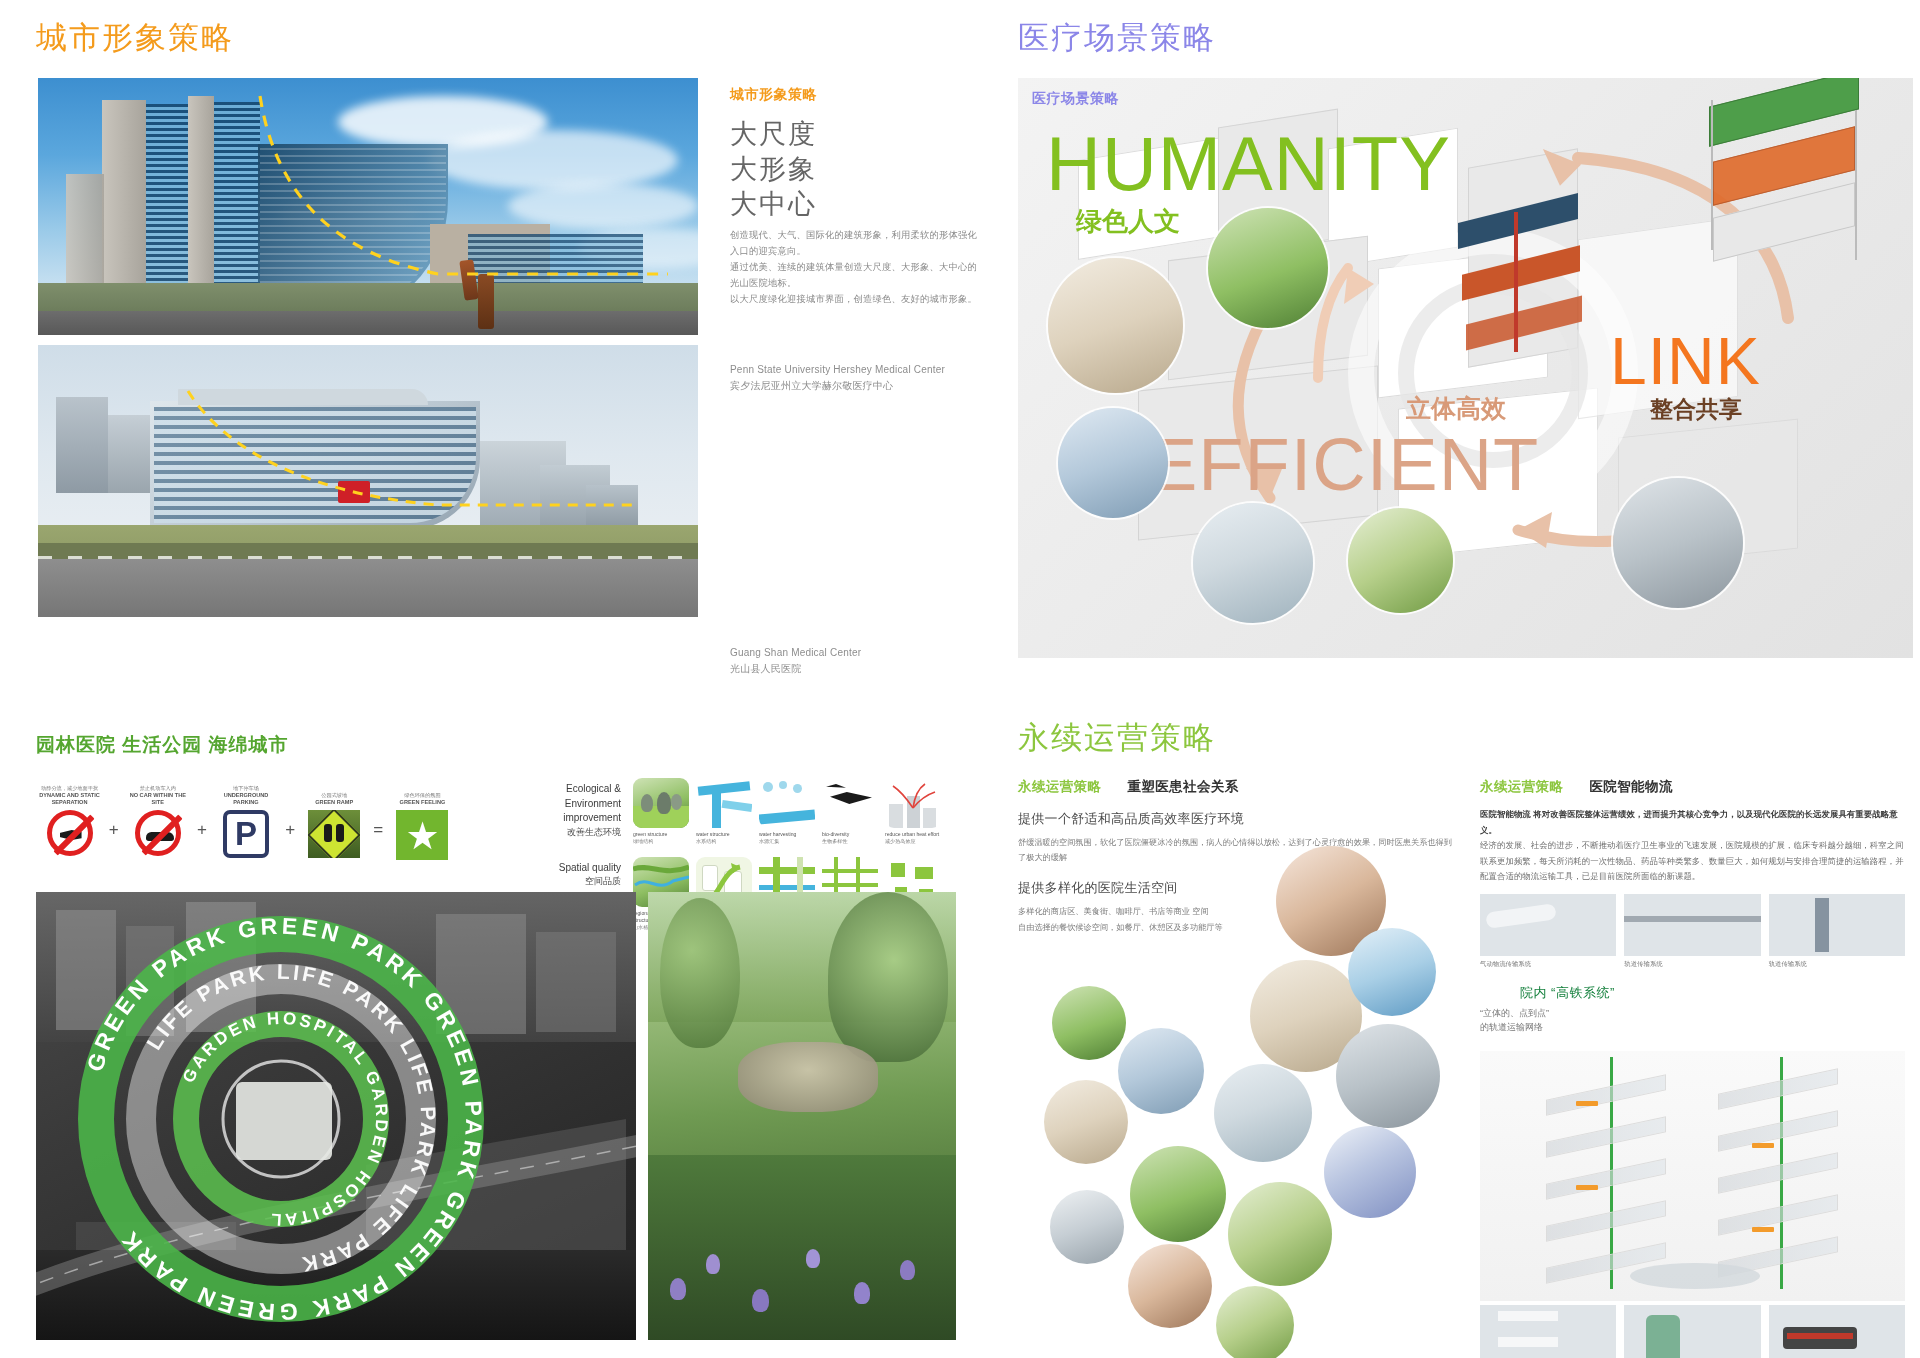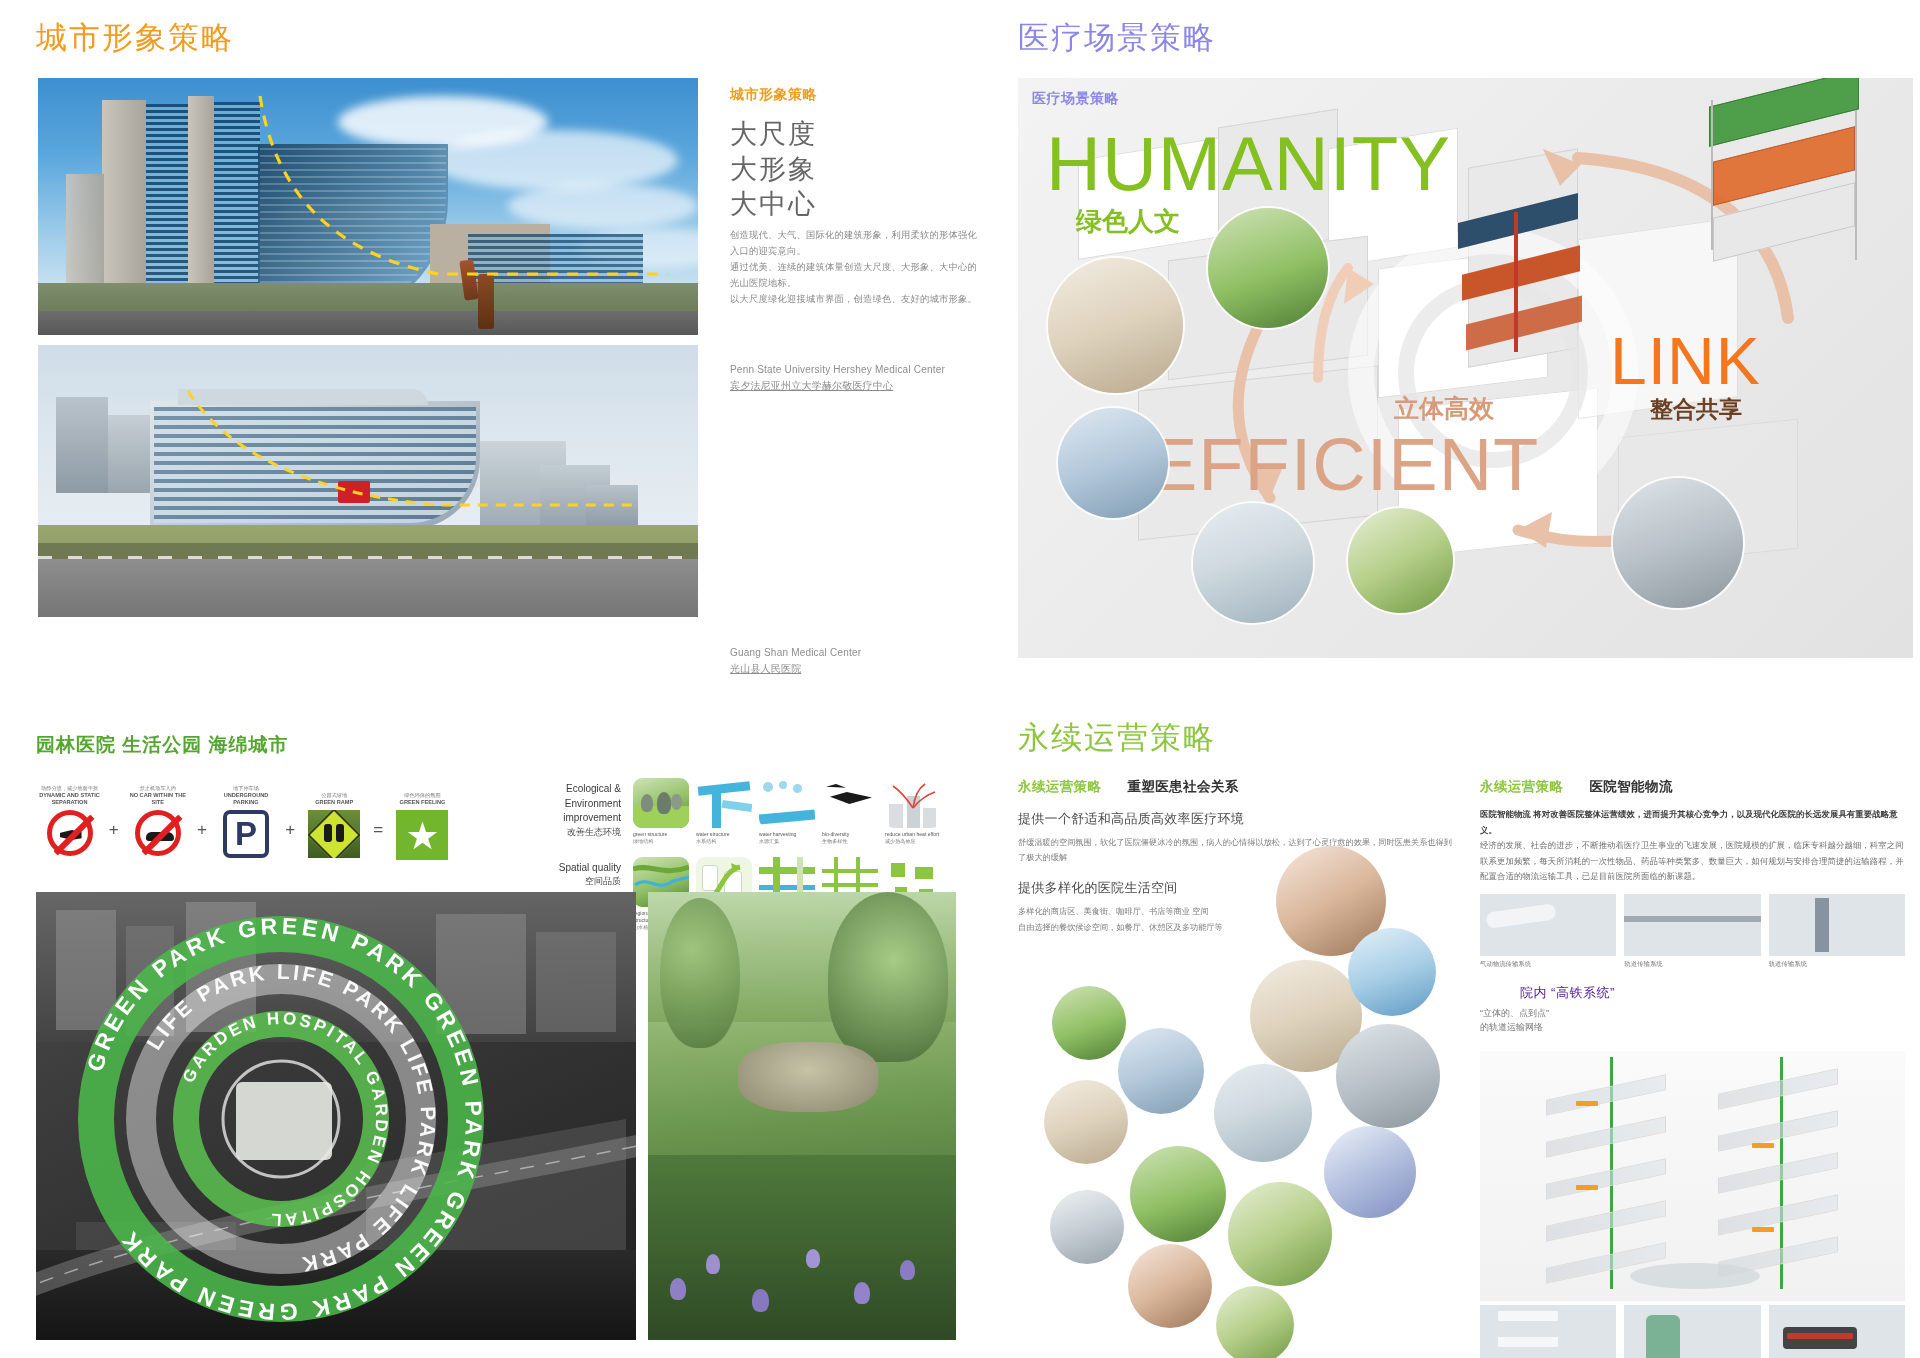--- a/index.html
+++ b/index.html
@@ -20,21 +20,21 @@
     font-size:31px; font-weight:400; letter-spacing:2px;
     white-space:nowrap; line-height:1;
   }
   .t-orange { color:#f49b1c; }
   .t-purple { color:#8b86e8; }
   .t-green  { color:#8cc63e; }
 
   .photo { position:absolute; overflow:hidden; background:#d8dde2; }
   .photo .sky   { position:absolute; inset:0; }
   .cap { position:absolute; font-size:10px; color:#8d8d8d; line-height:1.55; letter-spacing:.2px; }
-  .cap .zh { color:#8d8d8d;text-decoration:underline; }
+  .cap .zh { color:#8d8d8d; }
 
   
   #p1 { left:0; top:0; width:990px; height:700px; }
   #p1 .sec-title { left:36px; top:22px; position:absolute; }
 
   #img-hershey { left:38px; top:78px; width:660px; height:257px; }
   #img-guangshan { left:38px; top:345px; width:660px; height:272px; }
 
   .sky-grad {
     background:linear-gradient(to bottom,#3d8fd0 0%,#5ba7dd 30%,#9ccbe9 60%,#cfe4f2 85%,#dfeef6 100%);
@@ -66,21 +66,21 @@
   .axon.g { background:#e9e9e9; border-color:#d4d4d4; }
   .p2-kicker { position:absolute; left:14px; top:12px; font-size:14px; font-weight:bold; color:#8b86e8; letter-spacing:.5px; }
   .kw { position:absolute; white-space:nowrap; line-height:1; }
   .kw .en { font-weight:300; letter-spacing:1px; display:block; }
   .kw .zh { font-weight:bold; display:block; }
   #kw-humanity { left:28px; top:48px; }
   #kw-humanity .en { font-size:76px; color:#83c020; }
   #kw-humanity .zh { font-size:26px; color:#83c020; margin-top:6px; margin-left:30px; }
   #kw-efficient { left:130px; top:350px; }
   #kw-efficient .en { font-size:74px; color:#dba487;text-align:right; }
-  #kw-efficient .zh { font-size:25px; color:#d89a78; position:absolute; top:-32px; left:246px; }
+  #kw-efficient .zh { font-size:25px; color:#d89a78; position:absolute; top:-32px; left:258px; }
   #kw-link { left:592px; top:250px; }
   #kw-link .en { font-size:66px; color:#f4761f; font-weight:400; }
   #kw-link .zh { font-size:23px; color:#6b4024; margin-top:4px; margin-left:40px; }
 
   .circ-photo { position:absolute; border-radius:50%; overflow:hidden; box-shadow:0 0 0 2px rgba(255,255,255,.85); }
   .arrow-arc { position:absolute; pointer-events:none; }
 
   
   #p3 { left:0; top:700px; width:990px; height:658px; }
   #p3 .h3 { position:absolute; left:36px; top:32px; font-size:19px; font-weight:bold; color:#55a630; letter-spacing:1px; }
@@ -124,21 +124,21 @@
 
   .ohead { display:flex; align-items:baseline; gap:26px; margin-bottom:11px; }
   .ohead .brand { font-size:13.5px; font-weight:bold; color:#8cc63e; letter-spacing:.4px; }
   .ohead .topic { font-size:13.5px; font-weight:bold; color:#333; letter-spacing:.4px; }
 
   .obody { font-size:8.4px; color:#6f6f6f; line-height:1.85; letter-spacing:.1px; }
   .obody.bold { font-weight:bold; color:#3d3d3d; }
   .sub-h { font-size:13px; color:#4a4a4a; margin:14px 0 7px; letter-spacing:.3px; }
   .sub-p { font-size:8.2px; color:#7d7d7d; line-height:1.85; }
 
-  .ltitle { font-size:13px; color:#4c1d95; margin:16px 0 4px; letter-spacing:.5px;padding-left:40px; }
+  .ltitle { font-size:13px; color:#15803d; margin:16px 0 4px; letter-spacing:.5px;padding-left:40px; }
   .lsub { font-size:9px; color:#777; line-height:1.6; }
 
   .thumbrow { display:flex; gap:8px; margin-top:9px; }
   .thumb { flex:1; }
   .thumb .ph { width:100%; height:62px; overflow:hidden; position:relative; background:#dfe4e8; }
   .thumb .tc { font-size:6.4px; color:#777; margin-top:4px; line-height:1.3; }
 
   .bubbles { position:absolute; left:0; top:190px; width:435px; height:440px; }
   .bub { position:absolute; border-radius:50%; overflow:hidden; }
 

